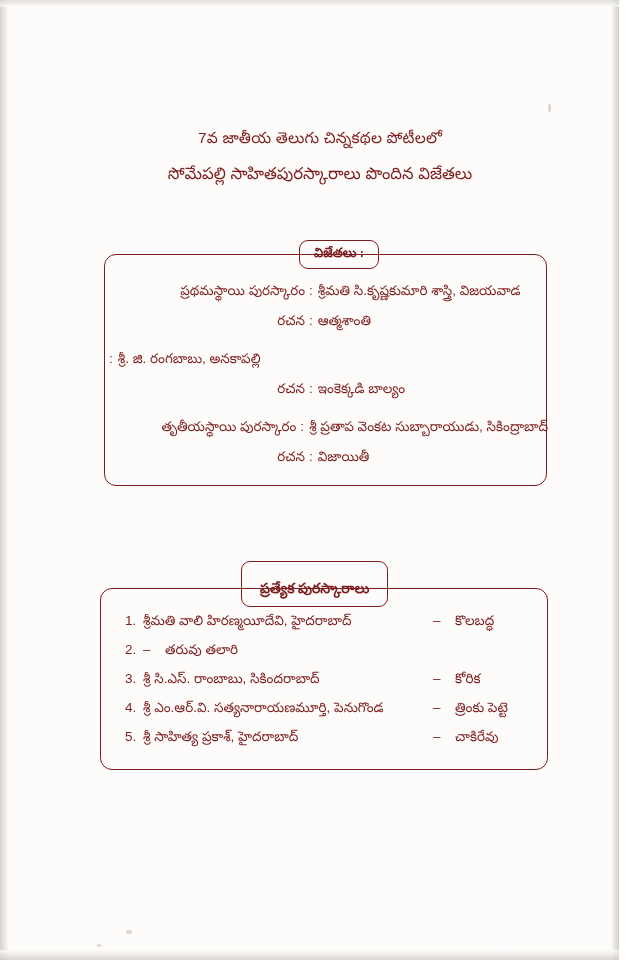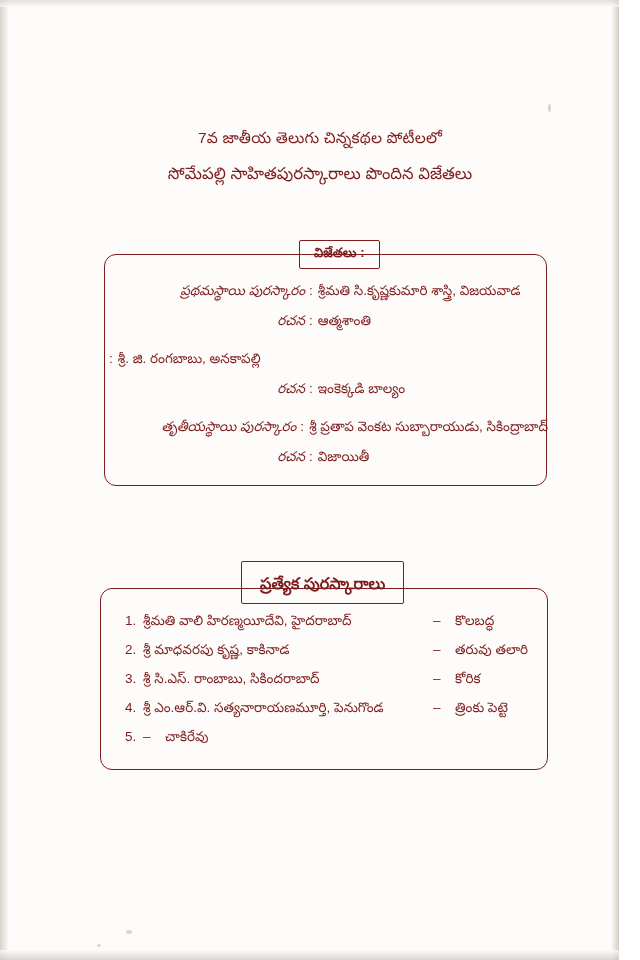--- a/index.html
+++ b/index.html
@@ -95,36 +95,37 @@
   .box-special {
     left: 100px;
     top: 588px;
     width: 448px;
     height: 182px;
   }
   .box-label {
     position: absolute;
     background: #fdfcfa;
     border: 1.4px solid #7d1c1c;
-    border-radius: 2px;
+    border-radius: 9px;
     color: #7d1c1c;
     font-size: 13px;
     font-weight: bold;
     padding: 4px 14px 5px 14px;
     white-space: nowrap;
+    font-family: Liberation Serif, serif;
   }
   .label-winners {
     left: 299px;
     top: 240px;
   }
   .label-special {
     left: 241px;
     top: 561px;
-    font-size: 16px;
-    padding: 13px 18px 6px 18px;
+    font-size: 14px;
+    padding: 19px 18px 6px 18px;
   }
 
   .award-group {
     position: absolute;
     left: 0;
     width: 443px;
     color: #7d1c1c;
     font-size: 13.5px;
   }
   .award-row {
@@ -141,21 +142,21 @@
   }
   .award-row .value {
     display: inline-block;
   }
   .award-row.work {
     margin-top: 11px;
   }
   .g1 { top: 28px; }
   .g2 { top: 96px; }
   .g3 { top: 164px; }
-  .lead-w { width: 200px; font-style: italic; }
+  .lead-w { width: 200px; }
 
   
   .sp-list {
     position: absolute;
     left: 0;
     top: 24px;
     width: 448px;
     color: #7d1c1c;
     font-size: 13.5px;
   }
@@ -251,41 +252,41 @@
 
       <div class="sp-item">
         <span class="sp-num">1.</span>
         <span class="sp-name">శ్రీమతి వాలి హిరణ్మయీదేవి, హైదరాబాద్</span>
         <span class="sp-dash">–</span>
         <span class="sp-title">కొలబద్ధ</span>
       </div>
 
       <div class="sp-item">
         <span class="sp-num">2.</span>
-        <span class="sp-name">శ్రీ మాధవరపు కృష్ణ, కాకినాడ</span>
         <span class="sp-dash">–</span>
         <span class="sp-title">తరువు తలారి</span>
       </div>
 
       <div class="sp-item">
         <span class="sp-num">3.</span>
         <span class="sp-name">శ్రీ సి.ఎస్. రాంబాబు, సికిందరాబాద్</span>
         <span class="sp-dash">–</span>
         <span class="sp-title">కోరిక</span>
       </div>
 
       <div class="sp-item">
         <span class="sp-num">4.</span>
         <span class="sp-name">శ్రీ ఎం.ఆర్.వి. సత్యనారాయణమూర్తి, పెనుగొండ</span>
         <span class="sp-dash">–</span>
         <span class="sp-title">త్రింకు పెట్టె</span>
       </div>
 
       <div class="sp-item">
         <span class="sp-num">5.</span>
+        <span class="sp-name">శ్రీ సాహిత్య ప్రకాశ్, హైదరాబాద్</span>
         <span class="sp-dash">–</span>
         <span class="sp-title">చాకిరేవు</span>
       </div>
 
     </div>
   </div>
 
 </div>
 
 </body></html>

